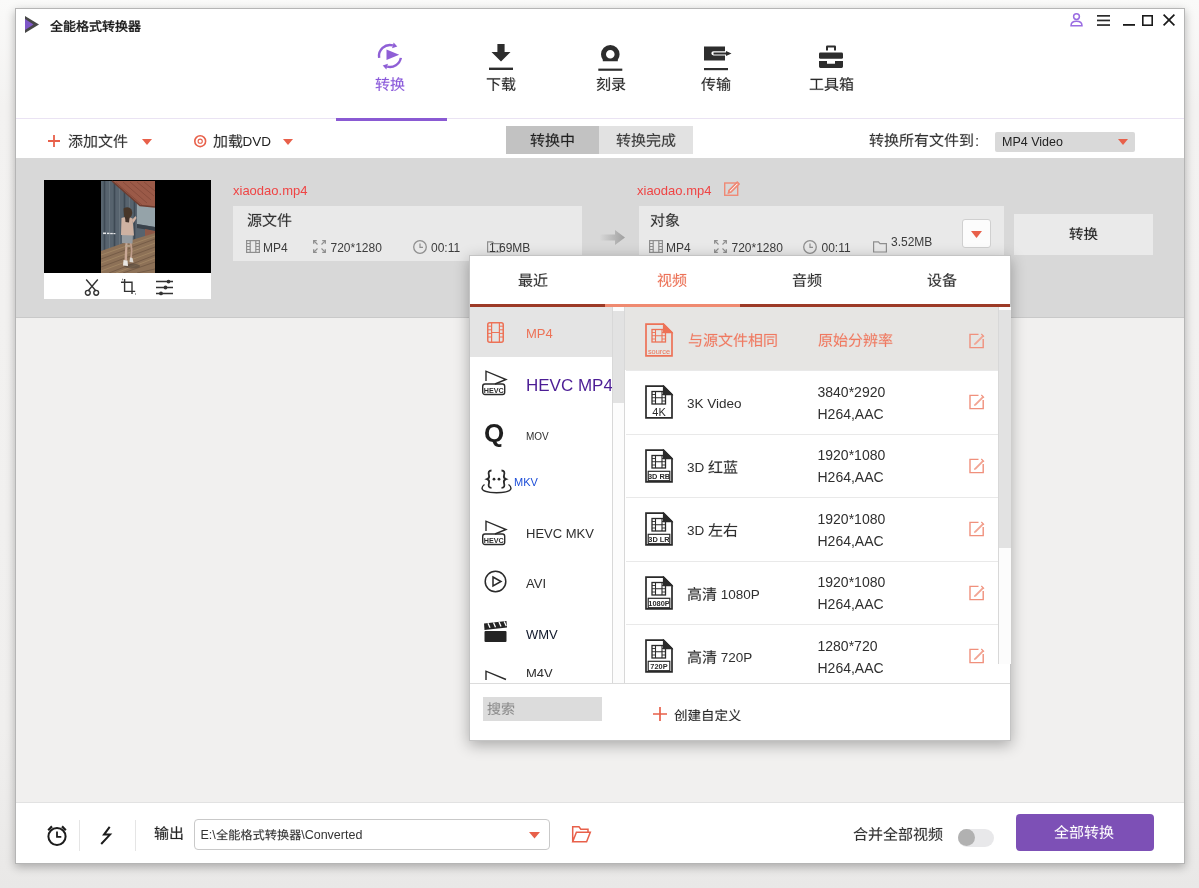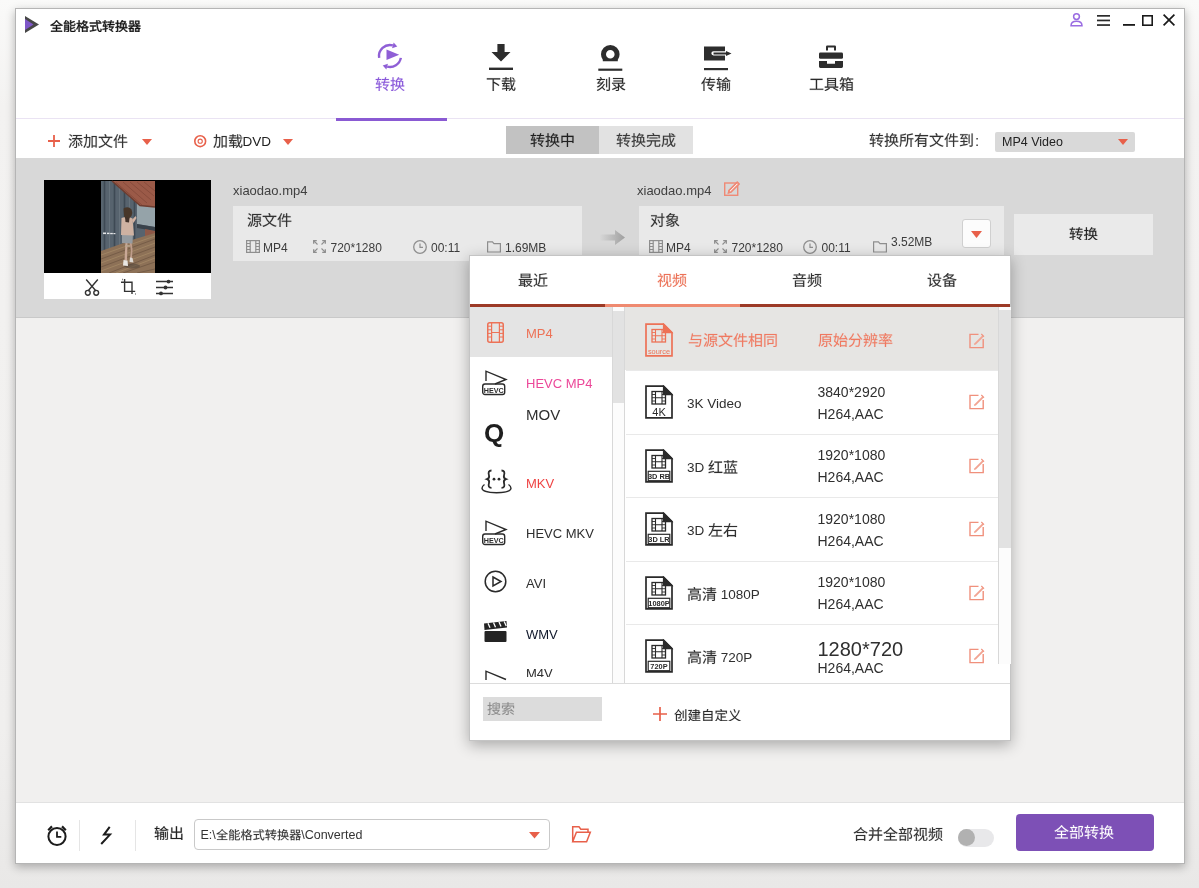--- a/index.html
+++ b/index.html
@@ -1,20 +1,20 @@
 <!DOCTYPE html>
 <html><head><meta charset="utf-8"><style>
 *{margin:0;padding:0;box-sizing:border-box}
 html,body{width:1199px;height:888px;overflow:hidden;font-family:"Liberation Sans",sans-serif;background:linear-gradient(180deg,#fafaf9 0,#f3f2f1 12%,#f0efee 82%,#e9e8e7 100%)}
 .ab{position:absolute}
 .ck{display:block}
 #win{position:absolute;left:15px;top:8px;width:1170px;height:856px;background:#fff;border:1px solid #b5b5b5;box-shadow:0 3px 9px rgba(0,0,0,.28)}
 svg.ic{display:block;position:absolute;overflow:visible}
 .t12{font-size:12px;color:#3c3c3c}
-.t13{font-size:13px;color:#404040}
+.t13{font-size:13px;color:#ef4444}
 </style></head><body>
 <svg width="0" height="0" style="position:absolute">
     <defs>
       <path id="g5168" d="M493 -851C392 -692 209 -545 26 -462C45 -446 67 -421 78 -401C118 -421 158 -444 197 -469V-404H461V-248H203V-181H461V-16H76V52H929V-16H539V-181H809V-248H539V-404H809V-470C847 -444 885 -420 925 -397C936 -419 958 -445 977 -460C814 -546 666 -650 542 -794L559 -820ZM200 -471C313 -544 418 -637 500 -739C595 -630 696 -546 807 -471Z"></path>
       <path id="g80FD" d="M383 -420V-334H170V-420ZM100 -484V79H170V-125H383V-8C383 5 380 9 367 9C352 10 310 10 263 8C273 28 284 57 288 77C351 77 394 76 422 65C449 53 457 32 457 -7V-484ZM170 -275H383V-184H170ZM858 -765C801 -735 711 -699 625 -670V-838H551V-506C551 -424 576 -401 672 -401C692 -401 822 -401 844 -401C923 -401 946 -434 954 -556C933 -561 903 -572 888 -585C883 -486 876 -469 837 -469C809 -469 699 -469 678 -469C633 -469 625 -475 625 -507V-609C722 -637 829 -673 908 -709ZM870 -319C812 -282 716 -243 625 -213V-373H551V-35C551 49 577 71 674 71C695 71 827 71 849 71C933 71 954 35 963 -99C943 -104 913 -116 896 -128C892 -15 884 4 843 4C814 4 703 4 681 4C634 4 625 -2 625 -34V-151C726 -179 841 -218 919 -263ZM84 -553C105 -562 140 -567 414 -586C423 -567 431 -549 437 -533L502 -563C481 -623 425 -713 373 -780L312 -756C337 -722 362 -682 384 -643L164 -631C207 -684 252 -751 287 -818L209 -842C177 -764 122 -685 105 -664C88 -643 73 -628 58 -625C67 -605 80 -569 84 -553Z"></path>
       <path id="g683C" d="M575 -667H794C764 -604 723 -546 675 -496C627 -545 590 -597 563 -648ZM202 -840V-626H52V-555H193C162 -417 95 -260 28 -175C41 -158 60 -129 67 -109C117 -175 165 -284 202 -397V79H273V-425C304 -381 339 -327 355 -299L400 -356C382 -382 300 -481 273 -511V-555H387L363 -535C380 -523 409 -497 422 -484C456 -514 490 -550 521 -590C548 -543 583 -495 626 -450C541 -377 441 -323 341 -291C356 -276 375 -248 384 -230C410 -240 436 -250 462 -262V81H532V37H811V77H884V-270L930 -252C941 -271 962 -300 977 -315C878 -345 794 -392 726 -449C796 -522 853 -610 889 -713L842 -735L828 -732H612C628 -761 642 -791 654 -822L582 -841C543 -739 478 -641 403 -570V-626H273V-840ZM532 -29V-222H811V-29ZM511 -287C570 -318 625 -356 676 -401C725 -358 782 -319 847 -287Z"></path>
       <path id="g5F0F" d="M709 -791C761 -755 823 -701 853 -665L905 -712C875 -747 811 -798 760 -833ZM565 -836C565 -774 567 -713 570 -653H55V-580H575C601 -208 685 82 849 82C926 82 954 31 967 -144C946 -152 918 -169 901 -186C894 -52 883 4 855 4C756 4 678 -241 653 -580H947V-653H649C646 -712 645 -773 645 -836ZM59 -24 83 50C211 22 395 -20 565 -60L559 -128L345 -82V-358H532V-431H90V-358H270V-67Z"></path>
       <path id="g8F6C" d="M81 -332C89 -340 120 -346 154 -346H243V-201L40 -167L56 -94L243 -130V76H315V-144L450 -171L447 -236L315 -213V-346H418V-414H315V-567H243V-414H145C177 -484 208 -567 234 -653H417V-723H255C264 -757 272 -791 280 -825L206 -840C200 -801 192 -762 183 -723H46V-653H165C142 -571 118 -503 107 -478C89 -435 75 -402 58 -398C67 -380 77 -346 81 -332ZM426 -535V-464H573C552 -394 531 -329 513 -278H801C766 -228 723 -168 682 -115C647 -138 612 -160 579 -179L531 -131C633 -70 752 22 810 81L860 23C830 -6 787 -40 738 -76C802 -158 871 -253 921 -327L868 -353L856 -348H616L650 -464H959V-535H671L703 -653H923V-723H722L750 -830L675 -840L646 -723H465V-653H627L594 -535Z"></path>
       <path id="g6362" d="M164 -839V-638H48V-568H164V-345C116 -331 72 -318 36 -309L56 -235L164 -270V-12C164 0 159 4 148 4C137 5 103 5 64 4C74 25 84 58 87 77C145 78 182 75 205 62C229 50 238 29 238 -12V-294L345 -329L334 -399L238 -368V-568H331V-638H238V-839ZM536 -688H744C721 -654 692 -617 664 -587H458C487 -620 513 -654 536 -688ZM333 -289V-224H575C535 -137 452 -48 279 28C295 42 318 66 329 81C499 1 588 -93 635 -186C699 -68 802 28 921 77C931 59 953 32 969 17C848 -25 744 -115 687 -224H950V-289H880V-587H750C788 -629 827 -678 853 -722L803 -756L791 -752H575C589 -778 602 -803 613 -828L537 -842C502 -757 435 -651 337 -572C353 -561 377 -536 388 -519L406 -535V-289ZM478 -289V-527H611V-422C611 -382 609 -337 598 -289ZM805 -289H671C682 -336 684 -381 684 -421V-527H805Z"></path>
       <path id="g5668" d="M196 -730H366V-589H196ZM622 -730H802V-589H622ZM614 -484C656 -468 706 -443 740 -420H452C475 -452 495 -485 511 -518L437 -532V-795H128V-524H431C415 -489 392 -454 364 -420H52V-353H298C230 -293 141 -239 30 -198C45 -184 64 -158 72 -141L128 -165V80H198V51H365V74H437V-229H246C305 -267 355 -309 396 -353H582C624 -307 679 -264 739 -229H555V80H624V51H802V74H875V-164L924 -148C934 -166 955 -194 972 -208C863 -234 751 -288 675 -353H949V-420H774L801 -449C768 -475 704 -506 653 -524ZM553 -795V-524H875V-795ZM198 -15V-163H365V-15ZM624 -15V-163H802V-15Z"></path>
@@ -290,21 +290,21 @@
   </svg>
 <div class="ab t12" style="left:330.5px;top:240.5px">720*1280</div>
 <svg class="ic" style="left:412.5px;top:239.5px" width="14" height="14" fill="none" stroke="#8f8f8f">
     <circle cx="7" cy="7" r="6.3" stroke-width="1.3"></circle>
     <path d="M7 3.5 V7.4 H10" stroke-width="1.2"></path>
   </svg>
 <div class="ab t12" style="left:431px;top:240.5px">00:11</div>
 <svg class="ic" style="left:486.5px;top:240.5px" width="14" height="12" fill="none" stroke="#8f8f8f" stroke-width="1.2">
     <path d="M0.6 11 V0.8 H5.4 L7 2.6 H13.4 V11 Z"></path>
   </svg>
-<div class="ab t12" style="left:505px;top:240.5px">1.69MB</div>
+<div class="ab t12" style="left:489px;top:240.5px">1.69MB</div>
 <svg class="ic" style="left:599px;top:230px" width="26" height="15">
     <defs>
       <linearGradient id="ag" x1="0" y1="0" x2="1" y2="0">
         <stop offset="0" stop-color="#d9d9d9"></stop>
         <stop offset="1" stop-color="#9f9f9f"></stop>
       </linearGradient>
     </defs>
     <path d="M0 4.5 H16 V0 L26 7.5 L16 15 V10.5 H0 Z" fill="url(#ag)"></path>
   </svg>
 <div class="ab" style="left:639px;top:206px;width:364.5px;height:55px;background:#e9e9e9"></div>
@@ -418,33 +418,33 @@
     <rect x="0.75" y="0.75" width="15.5" height="19.5" rx="2"></rect>
     <path d="M4.6 0.75 V20.25 M12.4 0.75 V20.25 M4.6 10.5 H12.4" stroke-width="1.2"></path>
     <path d="M0.75 4.2 H4.6 M0.75 7.8 H4.6 M0.75 11.4 H4.6 M0.75 15 H4.6 M12.4 4.2 H16.25 M12.4 7.8 H16.25 M12.4 11.4 H16.25 M12.4 15 H16.25" stroke-width="1"></path>
   </svg>
 <div class="ab" style="left:526px;top:326px;font-size:13px;color:#ed7257">MP4</div>
 <svg class="ic" style="left:482px;top:369px" width="28" height="27" fill="none" stroke="#2a2a2a" stroke-width="1.4">
     <path d="M4 12 V2.2 L24 10.5 L13 15"></path>
     <rect x="0.7" y="15" width="22" height="10.5" rx="2.2"></rect>
     <text x="11.7" y="23.6" font-size="7.2" font-weight="bold" text-anchor="middle" fill="#2a2a2a" stroke="none" font-family="Liberation Sans">HEVC</text>
   </svg>
-<div class="ab" style="left:526px;top:376px;font-size:13px;color:#ec4899">HEVC MP4</div>
+<div class="ab" style="left:526px;top:376px;font-size:17px;color:#4c1d95">HEVC MP4</div>
 <svg class="ic" style="left:484px;top:420px" width="24" height="27">
     <text x="0" y="22" font-size="26" font-weight="bold" fill="#1f1f1f" font-family="Liberation Sans">Q</text>
   </svg>
-<div class="ab" style="left:526px;top:406px;font-size:15px;color:#2f2f2f">MOV</div>
+<div class="ab" style="left:526px;top:431px;font-size:10px;color:#2f2f2f">MOV</div>
 <svg class="ic" style="left:481px;top:469px" width="31" height="25" fill="none" stroke="#2a2a2a">
     <path d="M3.5 15.5 Q1 17.3 1 19.3 Q1 23.3 15.5 23.8 Q30 23.3 30 19.3 Q30 17.3 27.5 15.5" stroke-width="1.4"></path>
     <path d="M10.5 1.5 Q6.5 1.5 8 6.5 Q8.8 9.2 6 10.2 Q8.8 11.2 8 13.9 Q6.5 18.9 10.5 18.9" stroke-width="1.8"></path>
     <path d="M20.5 1.5 Q24.5 1.5 23 6.5 Q22.2 9.2 25 10.2 Q22.2 11.2 23 13.9 Q24.5 18.9 20.5 18.9" stroke-width="1.8"></path>
     <circle cx="13" cy="10.2" r="1.4" fill="#2a2a2a" stroke="none"></circle>
     <circle cx="18" cy="10.2" r="1.4" fill="#2a2a2a" stroke="none"></circle>
   </svg>
-<div class="ab" style="left:526px;top:476px;font-size:13px;color:#ef4444">MKV</div>
+<div class="ab" style="left:514px;top:476px;font-size:11px;color:#1d4ed8">MKV</div>
 <svg class="ic" style="left:482px;top:519px" width="28" height="27" fill="none" stroke="#2a2a2a" stroke-width="1.4">
     <path d="M4 12 V2.2 L24 10.5 L13 15"></path>
     <rect x="0.7" y="15" width="22" height="10.5" rx="2.2"></rect>
     <text x="11.7" y="23.6" font-size="7.2" font-weight="bold" text-anchor="middle" fill="#2a2a2a" stroke="none" font-family="Liberation Sans">HEVC</text>
   </svg>
 <div class="ab" style="left:526px;top:526px;font-size:13px;color:#2f2f2f">HEVC MKV</div>
 <svg class="ic" style="left:484px;top:570px" width="23" height="23" fill="none" stroke="#2a2a2a" stroke-width="1.5">
     <circle cx="11.5" cy="11.5" r="10.3"></circle>
     <polygon points="9,7 17,11.5 9,16"></polygon>
   </svg>
@@ -590,21 +590,21 @@
     <rect x="3.2" y="22.3" width="21.6" height="9.4" stroke-width="1.2"></rect>
     <text x="14" y="29.8" font-size="7.4" font-weight="bold" text-anchor="middle" fill="#2a2a2a" stroke="none" font-family="Liberation Sans">720P</text>
   </svg>
 <div class="ab" style="left:687px;top:649.5px;height:16px;display:flex;align-items:center;font-size:13.5px;color:#2f2f2f">
     <svg class="ck " style="width:30px;height:14.07px;" viewBox="0 -851 2000 938" fill="#2f2f2f" stroke="#2f2f2f" stroke-width="10">
       <use href="#g9AD8"></use>
       <use href="#g6E05" x="1000"></use>
     </svg>
     <span>&nbsp;720P</span>
   </div>
-<div class="ab" style="left:817.5px;top:637.5px;font-size:20px;color:#2f2f2f">1280*720</div>
+<div class="ab" style="left:817.5px;top:637.5px;font-size:14px;color:#2f2f2f">1280*720</div>
 <div class="ab" style="left:817.5px;top:659.5px;font-size:14px;color:#2f2f2f">H264,AAC</div>
 <svg class="ic" style="left:969px;top:648px" width="16" height="16" fill="none" stroke="#f0907c" stroke-width="1.4">
     <path d="M14.2 6 V14.6 H1 V1.4 H9.5"></path>
     <path d="M5.5 10.2 L13.5 2.2 L14.9 3.6 L6.9 11.6 L4.9 12.1 Z" fill="#f2a492" stroke="none"></path>
     <path d="M12.3 1 L15 3.7" stroke-width="1.2"></path>
   </svg>
 <div class="ab" style="left:998px;top:306.5px;width:12.5px;height:357px;background:#fcfcfc;border-left:1px solid #d8d8d8"></div>
 <div class="ab" style="left:999px;top:310px;width:11.5px;height:238px;background:#e2e2e2"></div>
 <div class="ab" style="left:483px;top:697px;width:119px;height:24px;background:#dcdcdc"></div>
 <svg class="ck " style="position:absolute;left:487px;top:701.5px;width:28px;height:13.132px;" viewBox="0 -851 2000 938" fill="#8c8c8c" stroke="#8c8c8c" stroke-width="10">

